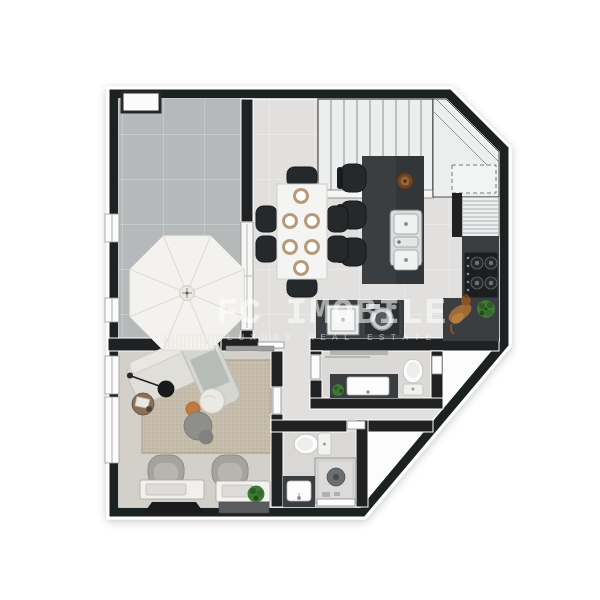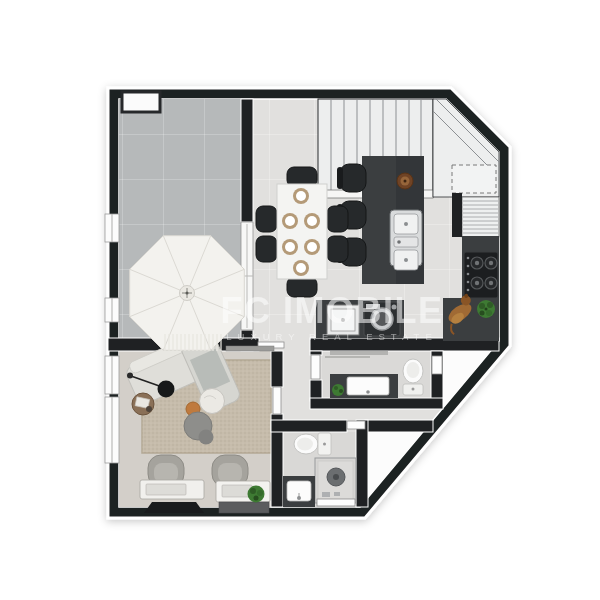--- a/index.html
+++ b/index.html
@@ -1,17 +1,17 @@
 <!DOCTYPE html>
 <html style="--wall: #1f2123; --floor: #e1e0de; --terrace: #b6b9ba; --living: #d3cfc9; --rug: #c6bcab; --counter: #3b3e40; --seat: #26292b; --stairs: #edeeee; --plant: #3e7a33; --wood: #8a7057; --pouf_orange: #bf7a3e; --appliance_dark: #2c2f31;"><head>
 <meta charset="utf-8">
 <style>
   html,body{margin:0;padding:0;background:#ffffff;}
   .page{width:600px;height:600px;position:relative;background:#fff;overflow:hidden;
-        font-family:Liberation Sans, sans-serif;}
+        font-family:Liberation Mono, monospace;}
   svg{display:block}
   .f-wall{fill:var(--wall)}
   .f-floor{fill:var(--floor)}
   .f-terrace{fill:var(--terrace)}
   .f-living{fill:var(--living)}
   .f-rug{fill:var(--rug)}
   .f-counter{fill:var(--counter)}
   .f-seat{fill:var(--seat)}
   .f-stairs{fill:var(--stairs)}
   .f-plant{fill:var(--plant)}

